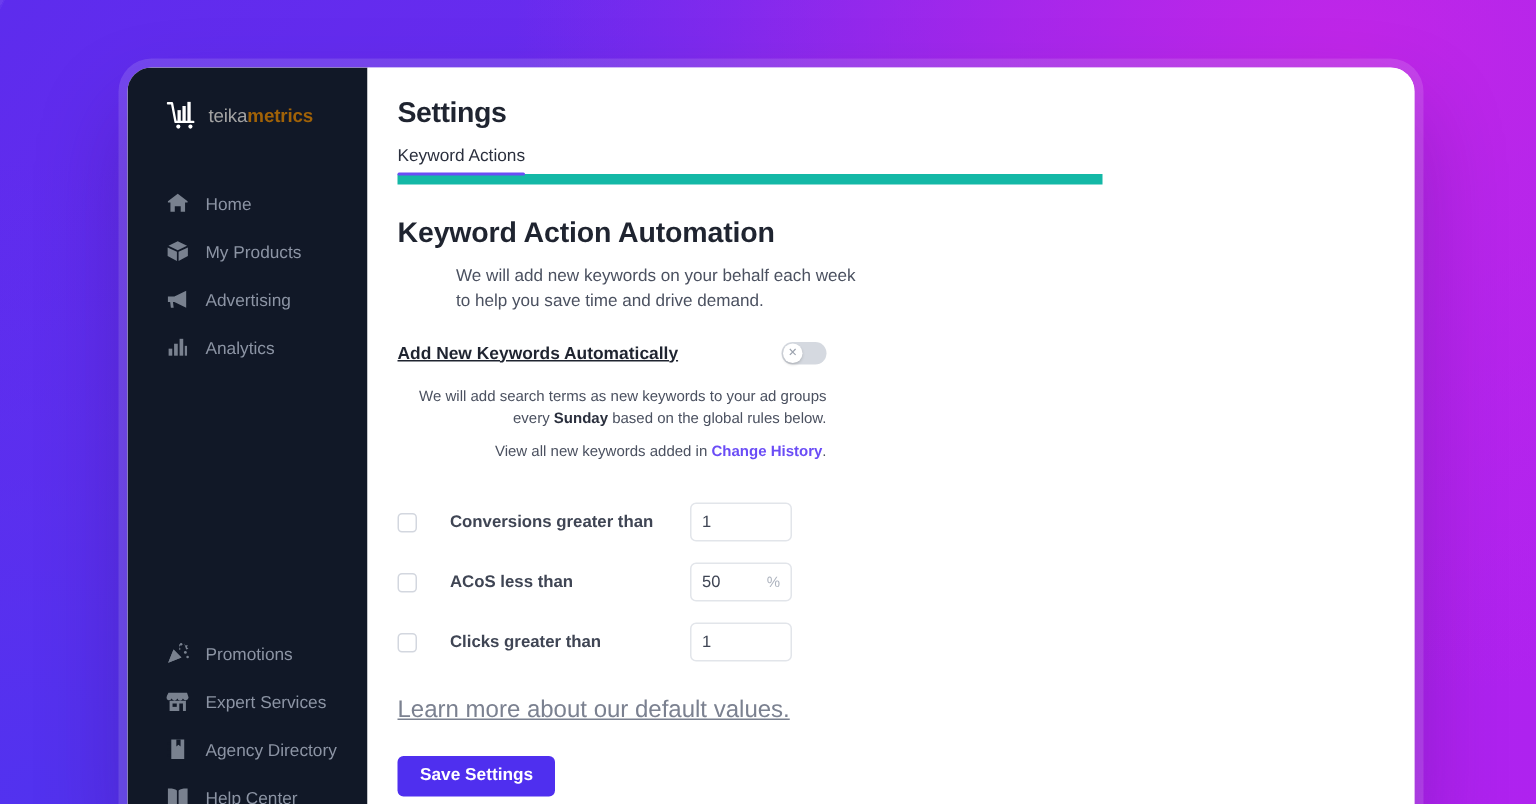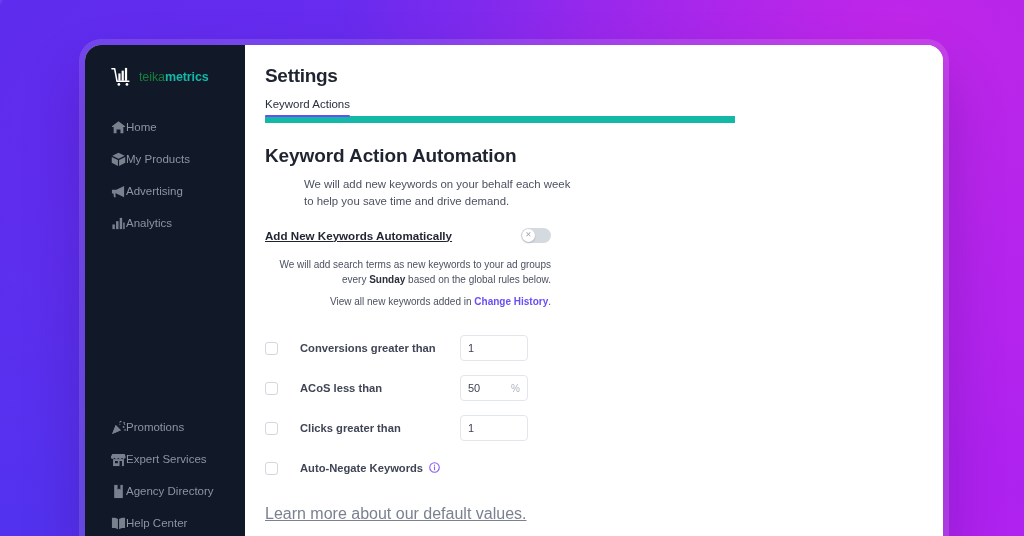--- a/index.html
+++ b/index.html
@@ -59,29 +59,30 @@
     height: 28px;
     margin-bottom: 20px;
   }
   .brand-mark { width: 22px; height: 20px; display: block; }
   .brand-text {
     font-size: 12.5px;
     letter-spacing: -0.1px;
     color: #f4f5f7;
     white-space: nowrap;
   }
-  .brand-text .b-light { font-weight: 400; color: #15803d; }
-  .brand-text .b-bold  { font-weight: 700; color: #14b8a6; }
+  .brand-text .b-light { font-weight: 400; color: #a3a3a3; }
+  .brand-text .b-bold  { font-weight: 700; color: #a16207; }
 
   .nav-top { display: flex; flex-direction: column; }
   .nav-bottom { margin-top: auto; display: flex; flex-direction: column; padding-bottom: 6px; }
 
   .nav-item {
     display: flex;
-    align-items: center;
+    align-items: flex-end;
+    gap: 11px;
     height: 32px;
     padding: 0 0 0 26px;
     color: #8c94a4;
     font-size: 11.5px;
     font-weight: 400;
     cursor: pointer;
     white-space: nowrap;
   }
   .nav-top .nav-item { margin-bottom: 0; height: 32px; }
   .nav-icon { width: 15px; height: 15px; flex: 0 0 15px; display: block; color: #79818f; }
@@ -432,28 +433,20 @@
 
       <div class="rule-row">
         <span class="checkbox"></span>
         <span class="rule-label">Clicks greater than</span>
         <div class="rule-input">
           <span class="val">1</span>
           <span class="suffix"></span>
         </div>
       </div>
 
-      <div class="rule-row">
-        <span class="checkbox"></span>
-        <span class="rule-label" style="width:auto;flex:0 0 auto;"><span>Auto-Negate Keywords</span><span class="info-icon"><svg viewBox="0 0 12 12">
-                <circle cx="6" cy="6" r="5.2" fill="none" stroke="#8b5cf6" stroke-width="1.2"></circle>
-                <rect x="5.4" y="4.9" width="1.2" height="4" fill="#8b5cf6"></rect>
-                <rect x="5.4" y="2.9" width="1.2" height="1.3" fill="#8b5cf6"></rect>
-              </svg></span></span>
-      </div>
     </div>
 
     <a class="learn-link">Learn more about our default values.</a>
 
     <div class="actions">
       <button class="btn-primary">Save Settings</button>
 
     </div>
 
   </main>

